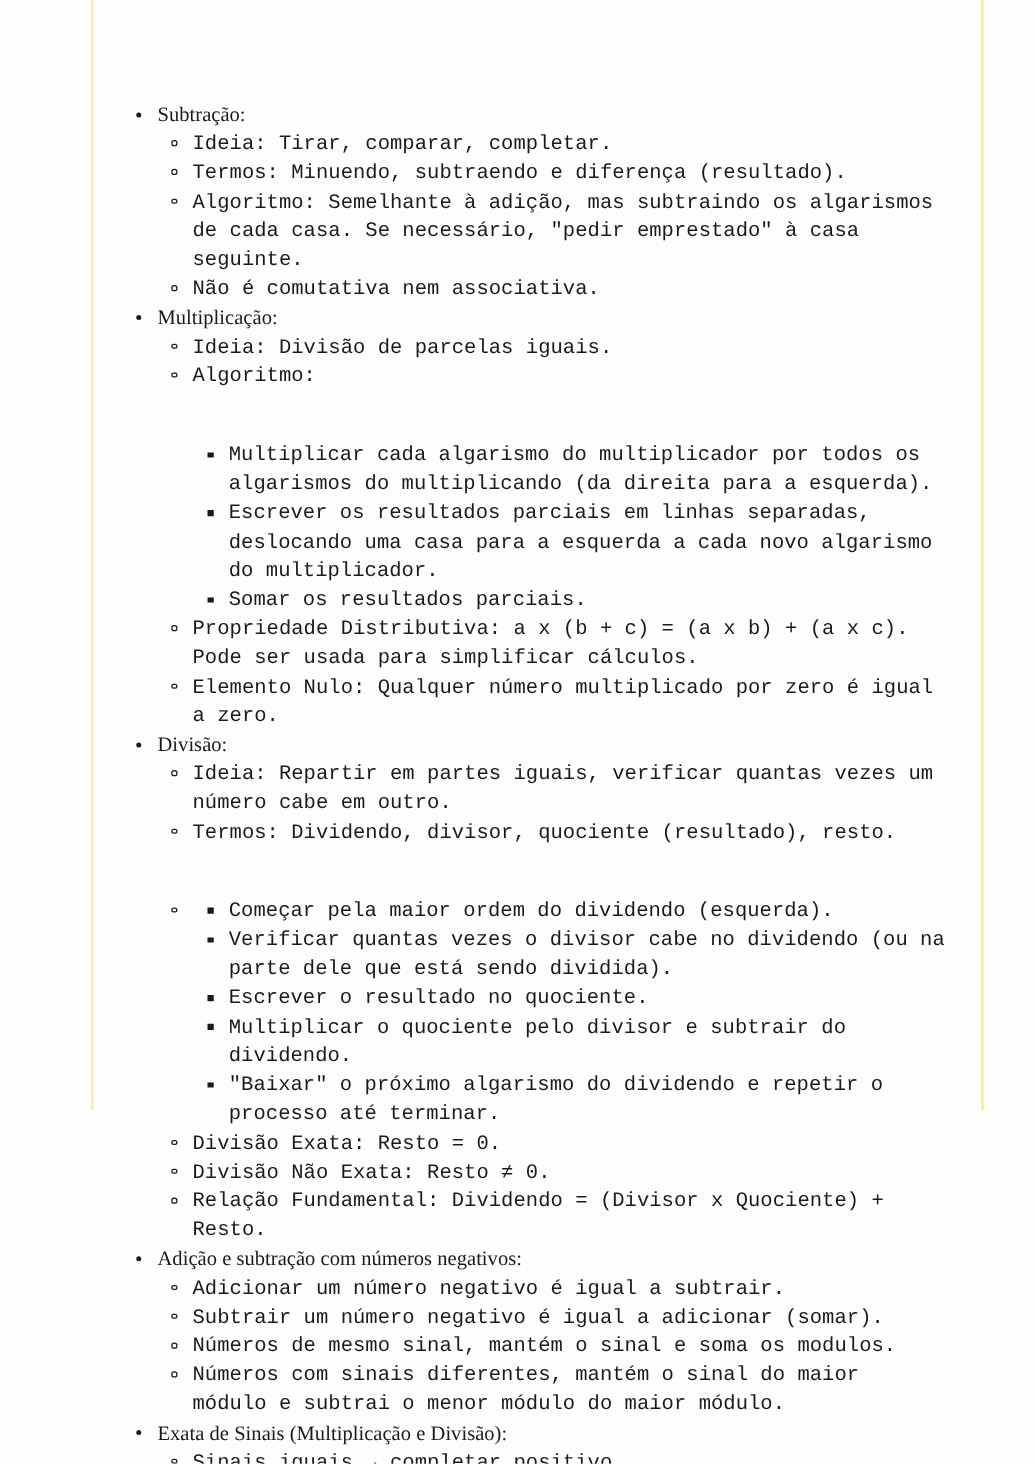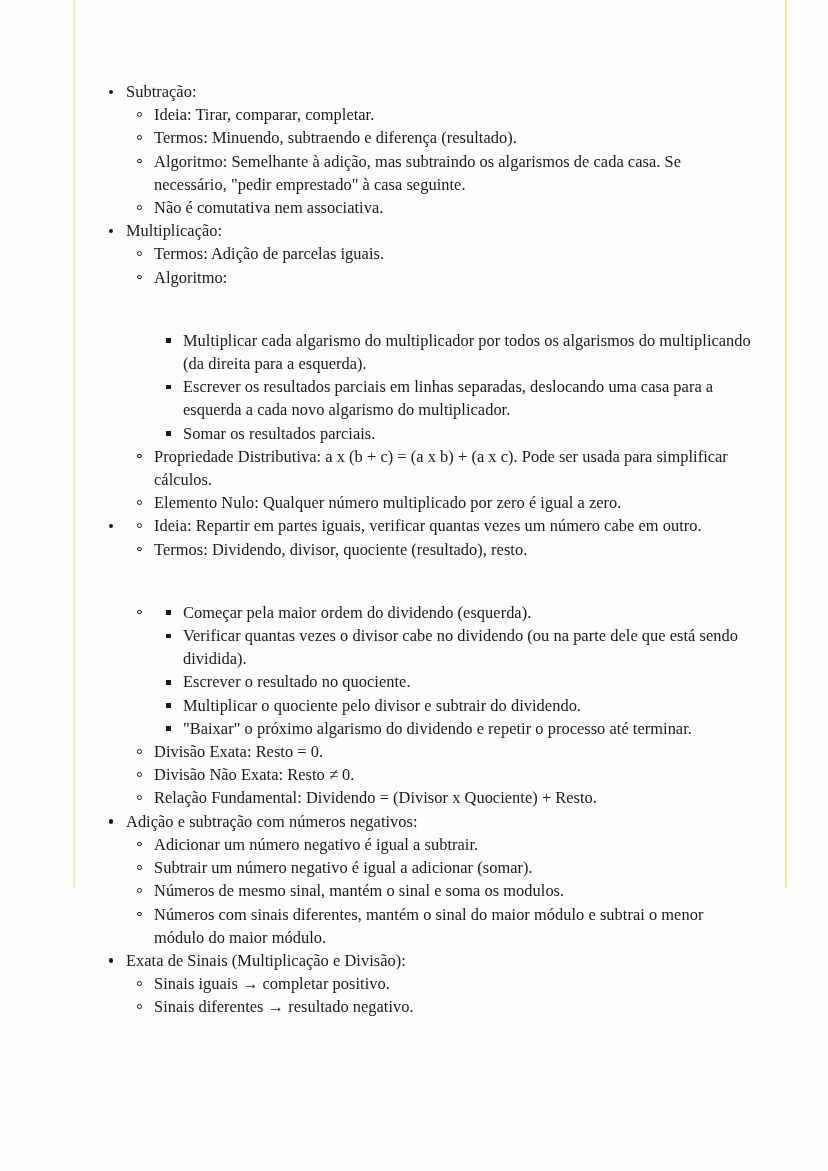--- a/index.html
+++ b/index.html
@@ -68,20 +68,21 @@
     border-radius: 50%;
     background: #1a1a1a;
   }
 
   
   ul.lvl2 {
     margin-left: 6px;
   }
   ul.lvl2 > li {
     padding-left: 22px;
+    font-family: Liberation Mono, monospace;
   }
   ul.lvl2 > li > .marker {
     position: absolute;
     left: 5px;
     top: 9px;
     width: 4.6px;
     height: 4.6px;
     border-radius: 50%;
     border: 1.15px solid #1a1a1a;
     box-sizing: border-box;
@@ -138,21 +139,21 @@
               <span class="txt">Não é comutativa nem associativa.</span>
             </li>
           </ul>
         </li>
         <li>
           <span class="marker"></span>
           <span class="txt">Multiplicação:</span>
           <ul class="lvl2">
             <li>
               <span class="marker"></span>
-              <span class="txt">Termos: Adição de parcelas iguais.</span>
+              <span class="txt">Ideia: Divisão de parcelas iguais.</span>
             </li>
             <li>
               <span class="marker"></span>
               <span class="txt">Algoritmo:</span>
               <ul class="lvl3">
                 <li>
                   <span class="marker"></span>
                   <span class="txt">Multiplicar cada algarismo do multiplicador por todos os algarismos do multiplicando (da direita para a esquerda).</span>
                 </li>
                 <li>
@@ -170,20 +171,21 @@
               <span class="txt">Propriedade Distributiva: a x (b + c) = (a x b) + (a x c). Pode ser usada para simplificar cálculos.</span>
             </li>
             <li>
               <span class="marker"></span>
               <span class="txt">Elemento Nulo: Qualquer número multiplicado por zero é igual a zero.</span>
             </li>
           </ul>
         </li>
         <li>
           <span class="marker"></span>
+          <span class="txt">Divisão:</span>
           <ul class="lvl2">
             <li>
               <span class="marker"></span>
               <span class="txt">Ideia: Repartir em partes iguais, verificar quantas vezes um número cabe em outro.</span>
             </li>
             <li>
               <span class="marker"></span>
               <span class="txt">Termos: Dividendo, divisor, quociente (resultado), resto.</span>
             </li>
             <li>

